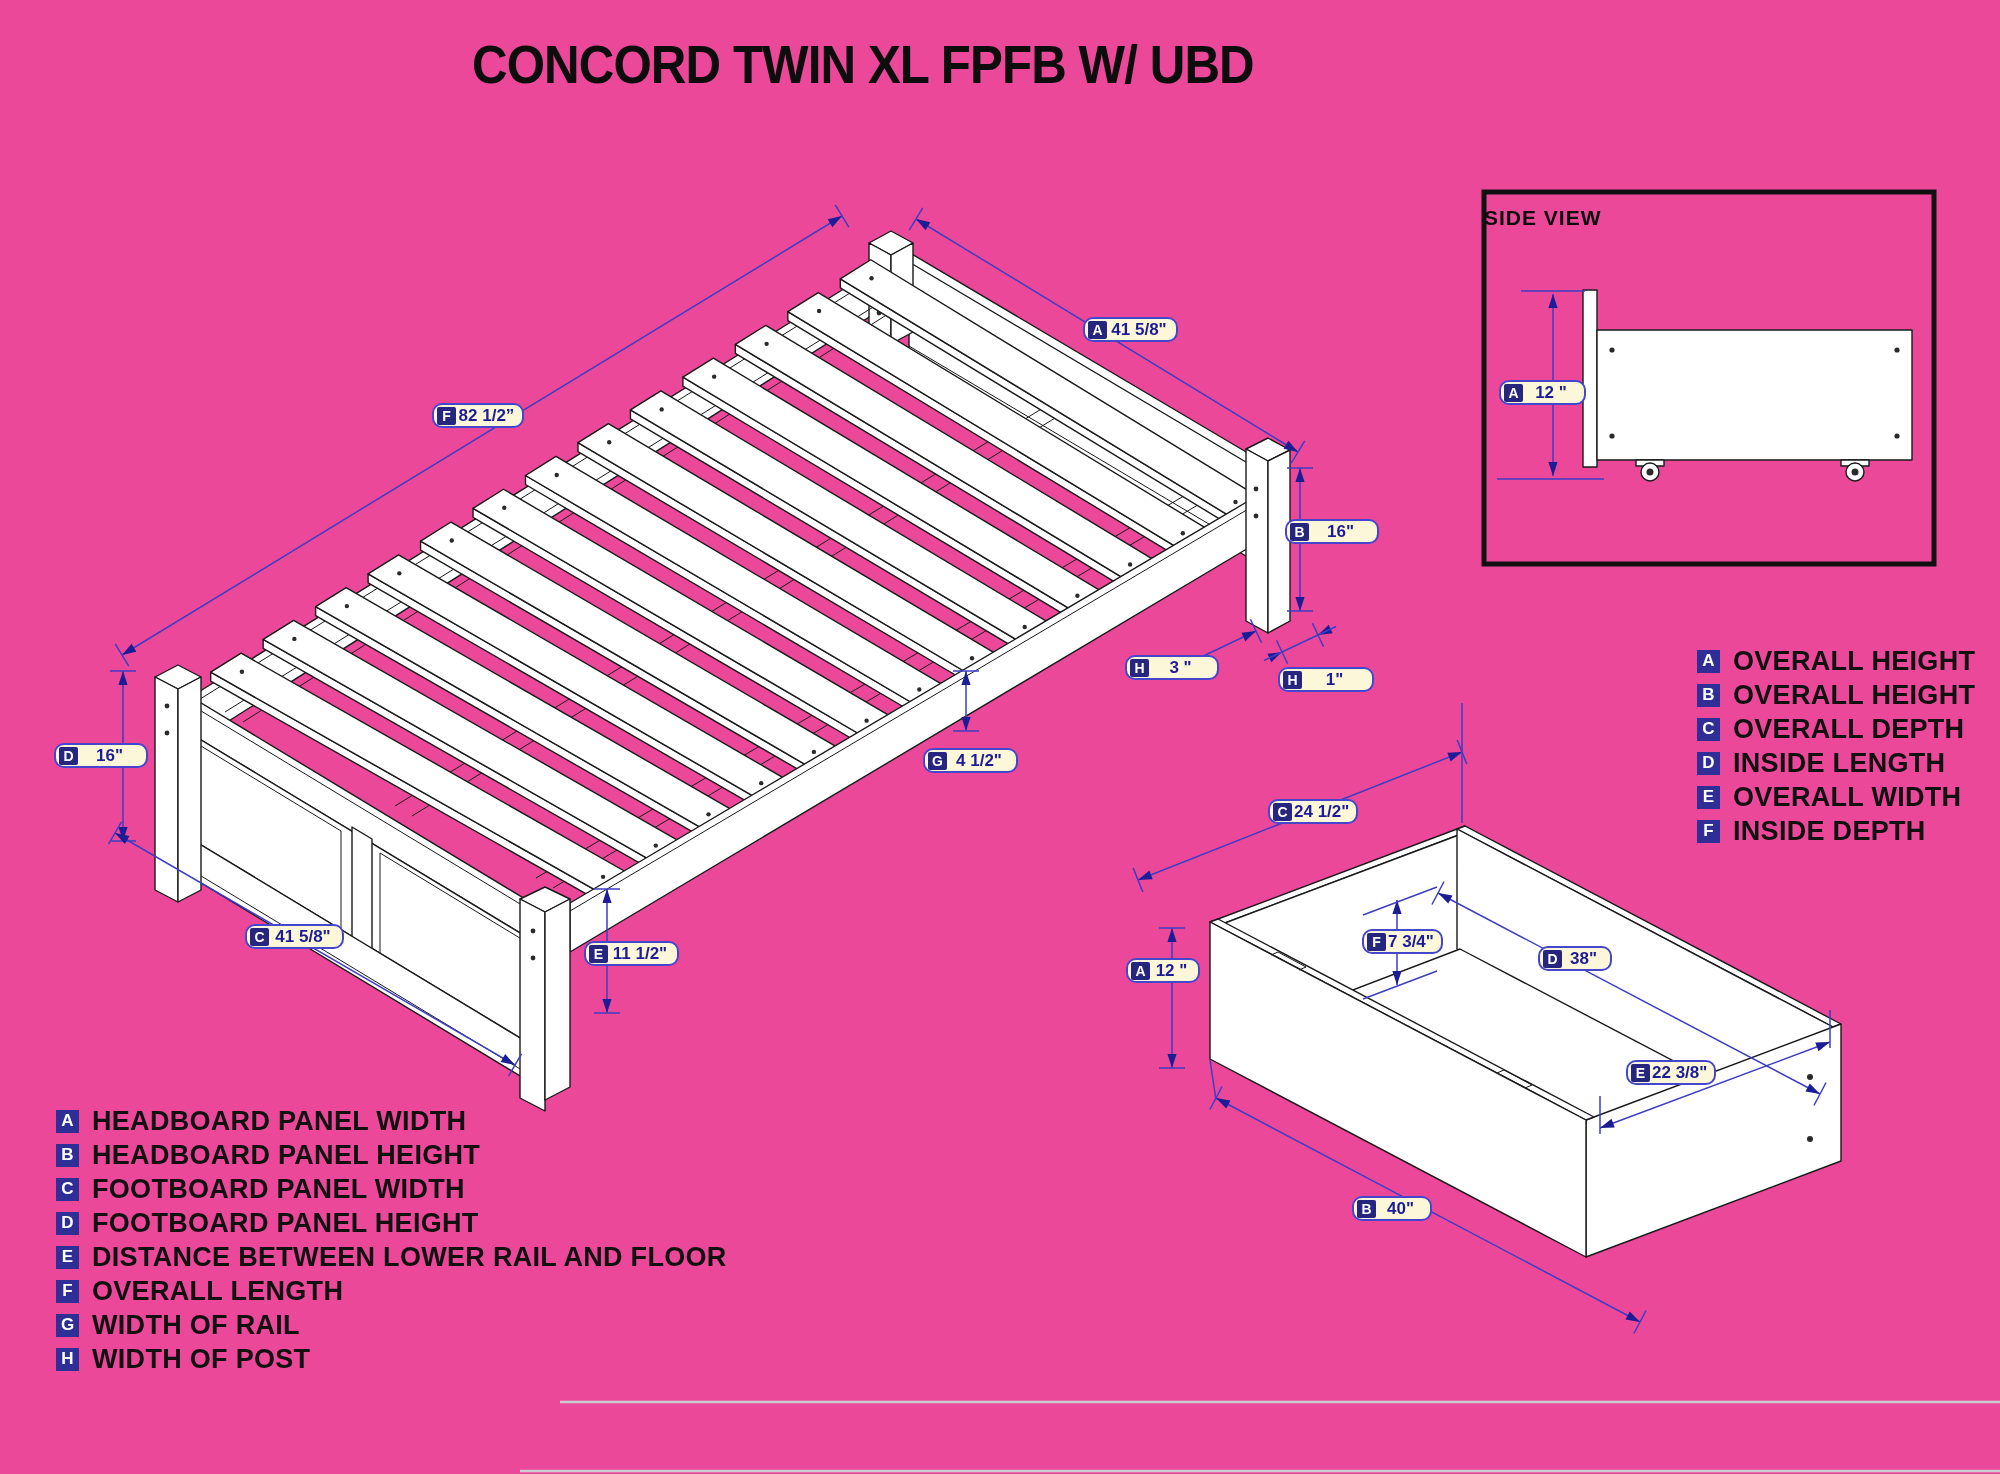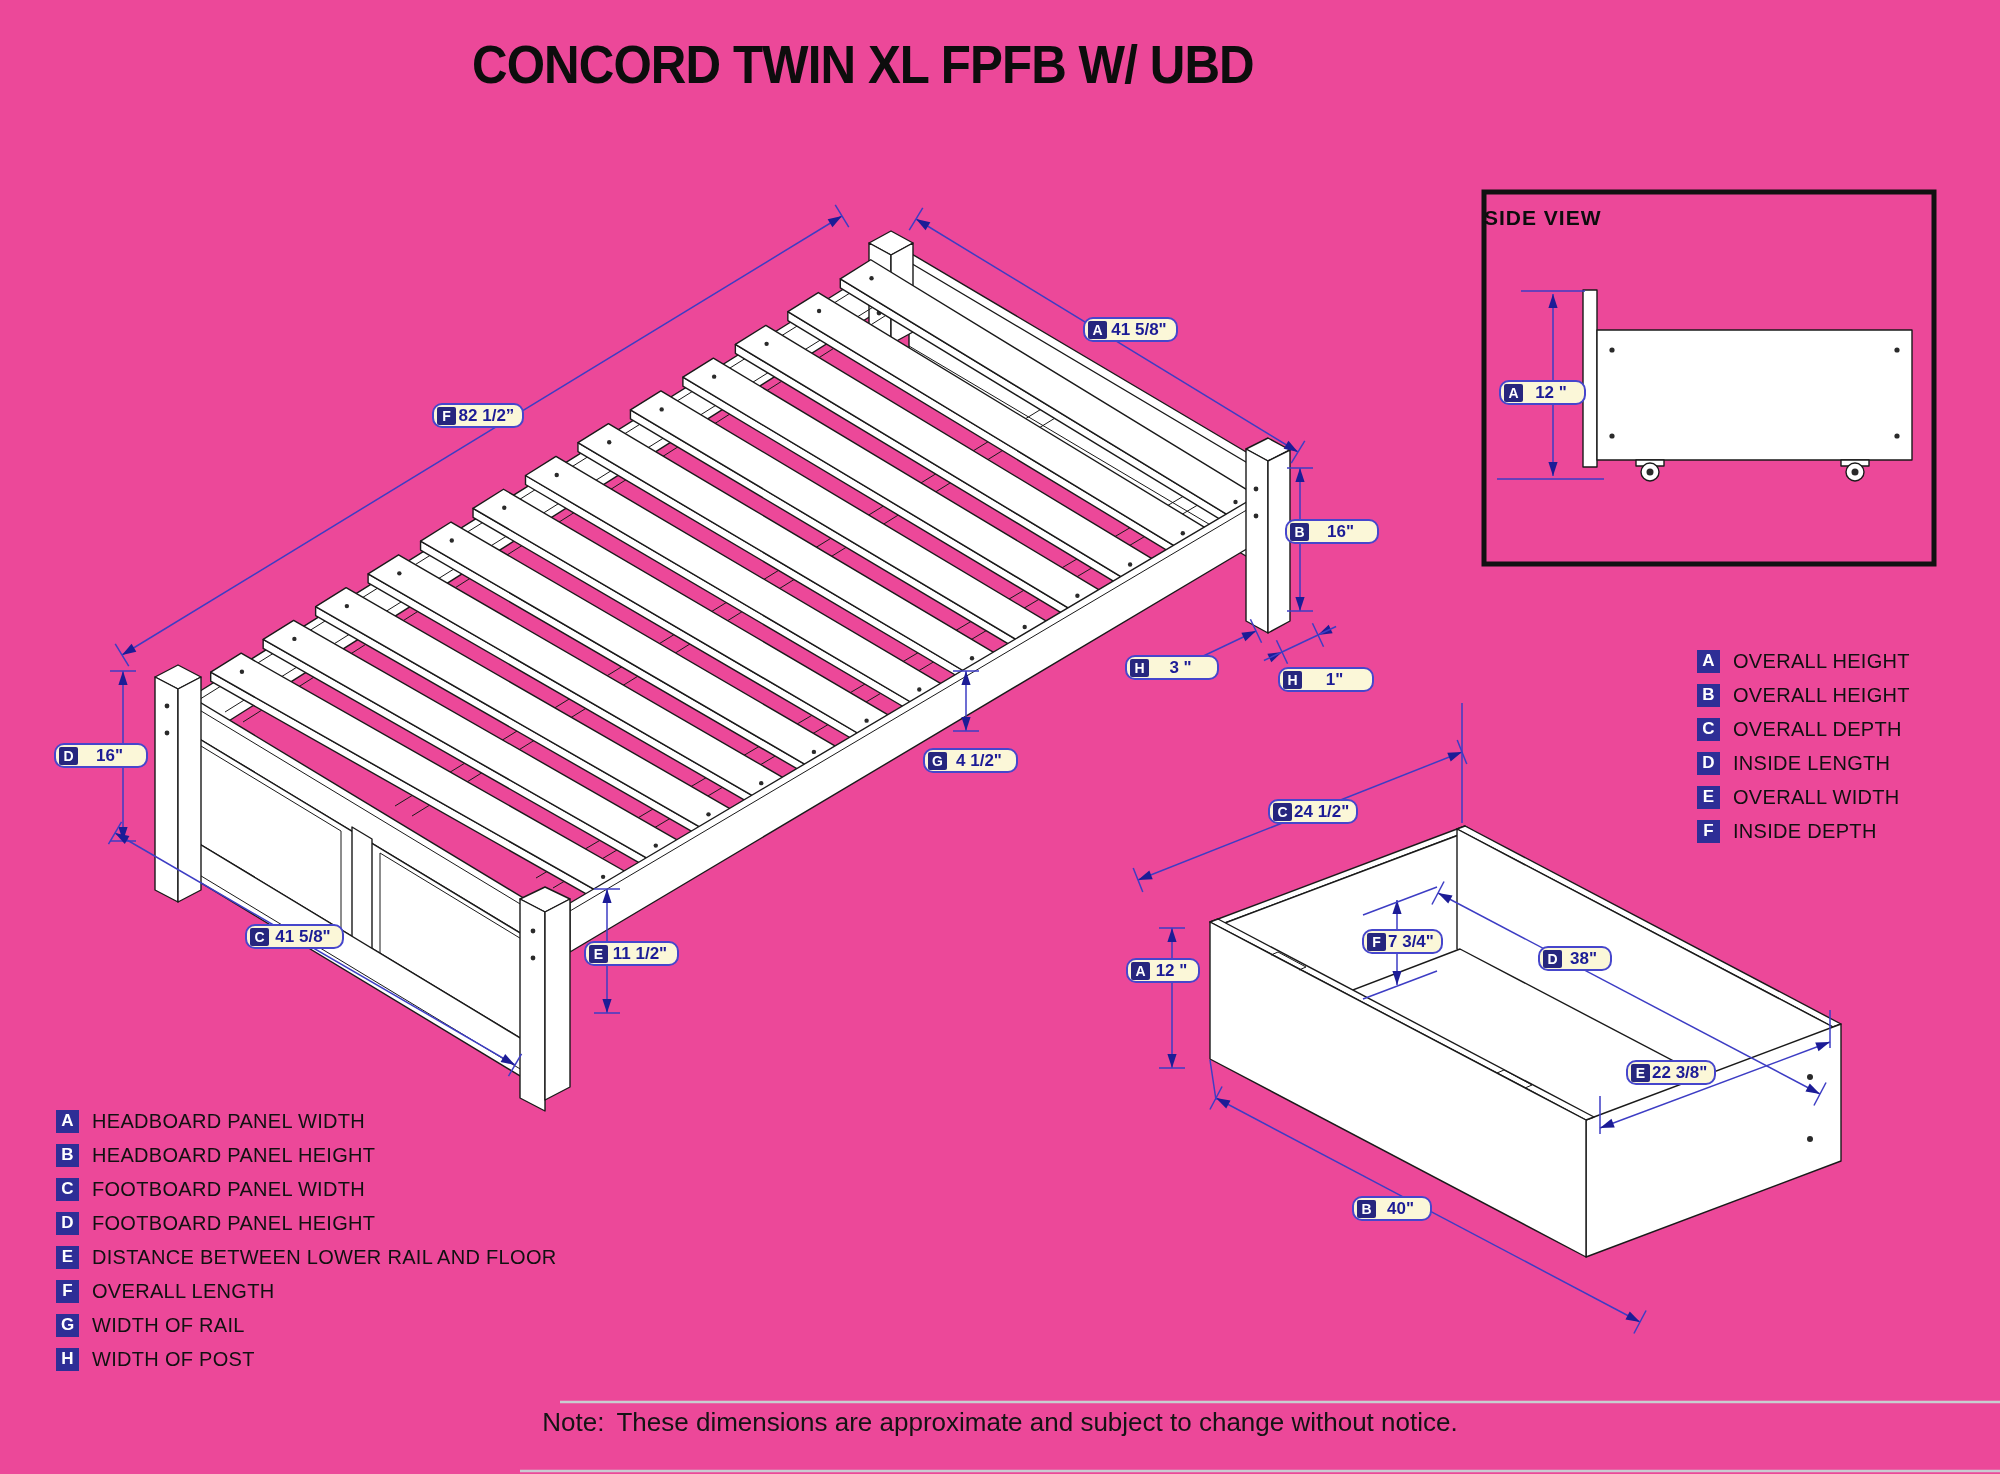--- a/index.html
+++ b/index.html
@@ -22,21 +22,21 @@
         display:flex;align-items:center;box-sizing:border-box;padding:0 7px 0 3px;z-index:5;}
   .pbadge{width:19px;height:18px;background:#26267e;color:#fff;font-size:14px;font-weight:bold;
           display:flex;align-items:center;justify-content:center;border-radius:2px;flex:0 0 auto;}
   .pval{flex:1;text-align:center;color:#1c1c96;font-weight:bold;font-size:17px;white-space:nowrap;
         padding-left:2px;}
   
   .legend{position:absolute;}
   .lrow{display:flex;align-items:center;gap:13px;height:24px;margin-bottom:10px;}
   .lbadge{width:23px;height:23px;background:#2e2e96;color:#fff;font-weight:bold;font-size:17px;
           display:flex;align-items:center;justify-content:center;}
-  .ltext{font-size:20px;font-weight:normal;color:#111;letter-spacing:.3px;white-space:nowrap;}
+  .ltext{font-size:27px;font-weight:bold;color:#111;letter-spacing:.3px;white-space:nowrap;}
   
   .sv-label{position:absolute;left:1484px;top:206px;width:450px;text-align:left;
             font-size:21px;font-weight:bold;color:#0d0d0d;letter-spacing:1px;}
   
   .note{position:absolute;left:0;top:1406px;width:2000px;text-align:center;color:#141414;
         font-size:26px;line-height:32px;}
   .note .nlabel{margin-right:12px;}
 </style>
 </head>
 <body>
@@ -387,16 +387,15 @@
         <span class="lbadge">G</span>
         <span class="ltext">WIDTH OF RAIL</span>
       </div>
     <div class="lrow">
         <span class="lbadge">H</span>
         <span class="ltext">WIDTH OF POST</span>
       </div>
   </div>
 
   <div class="note">
-    <div><span class="nlabel">Note:</span><span>These dimensions are approximate and subject to change without notice.</span></div>
   </div>
 
 </div>
 
 </body></html>

